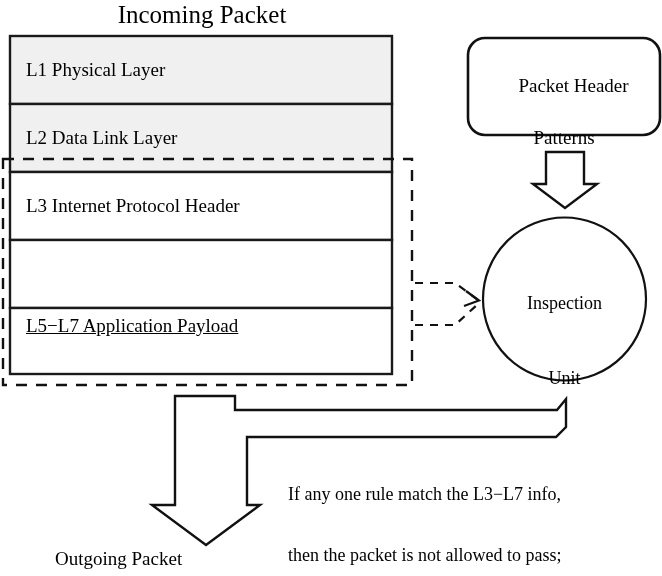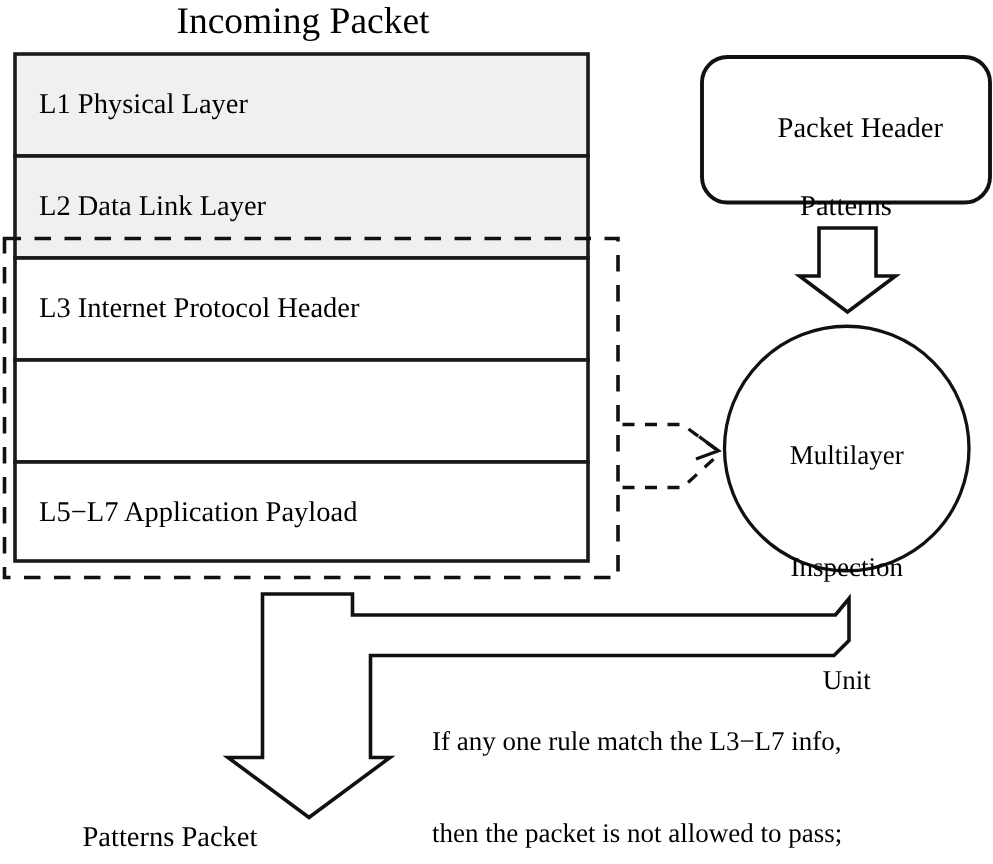--- a/index.html
+++ b/index.html
@@ -52,21 +52,21 @@
   }
   
   .layer-label {
     font-size: 19px;
     left: 26px;
   }
   .layer-1 { top: 60px; }
   .layer-2 { top: 128px; }
   .layer-3 { top: 196px; }
   .layer-4 { top: 264px; }
-  .layer-5 { top: 332px; }
+  .layer-5 { top: 316px; text-decoration: underline; }
 
   .filter-box-text {
     left: 468px;
     top: 57px;
     width: 192px;
     text-align: center;
     font-size: 19px;
   }
   .filter-box-text .line2 { display: block; margin-top: 14px; }
 
@@ -126,26 +126,25 @@
   <div class="txt layer-label layer-2">L2 Data Link Layer</div>
   <div class="txt layer-label layer-3">L3 Internet Protocol Header</div>
   <div class="txt layer-label layer-5">L5−L7 Application Payload</div>
 
   <div class="txt filter-box-text">
     <span>Packet Header</span>
     <span class="line2">Patterns</span>
   </div>
 
   <div class="txt circle-text">
-    <span class="cl">Multilayer</span>
     <span class="cl">Inspection</span>
     <span class="cl">Unit</span>
   </div>
 
   <div class="txt rule-caption">
     <span class="rl">If any one rule match the L3−L7 info,</span>
     <span class="rl">then the packet is not allowed to pass;</span>
     
   </div>
 
-  <div class="txt label-outgoing">Patterns Packet</div>
+  <div class="txt label-outgoing">Outgoing Packet</div>
 
 </div>
 
 </body></html>

